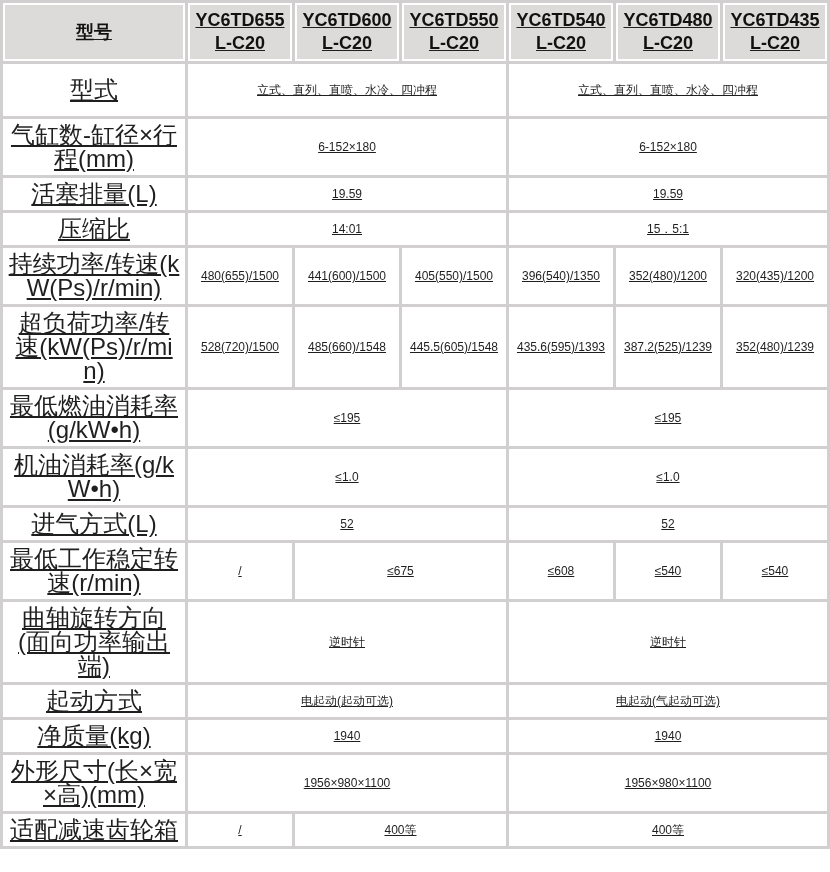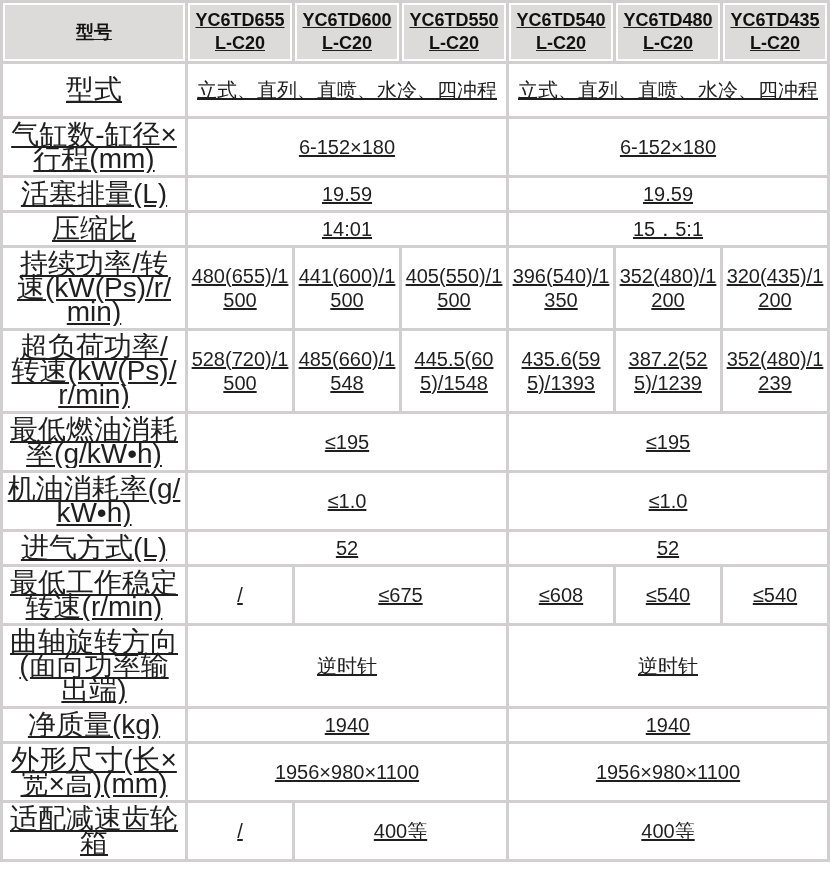--- a/index.html
+++ b/index.html
@@ -33,27 +33,27 @@
   thead th{
     background:var(--header-fill);
     font-weight:bold;
     font-size:18px;
     line-height:23px;
     color:#111111;
     padding:4px 1px;
   }
   td.label{
     background:var(--cell-bg);
-    font-size:28px;
+    font-size:24px;
     line-height:24px;
     padding:2px 2px;
   }
   td.value{
     background:var(--cell-bg);
-    font-size:20px;
+    font-size:12px;
     line-height:24px;
     padding:2px 1px;
   }
   
   tbody tr:first-child td{padding-top:12px;padding-bottom:12px;}
 </style>
 </head>
 <body>
 
 <table class="spec">
@@ -138,20 +138,25 @@
         <td class="value" colspan="1">≤608</td>
         <td class="value" colspan="1">≤540</td>
         <td class="value" colspan="1">≤540</td>
       </tr>
       <tr>
         <td class="label">曲轴旋转方向(面向功率输出端)</td>
         <td class="value" colspan="3">逆时针</td>
         <td class="value" colspan="3">逆时针</td>
       </tr>
       <tr>
+        <td class="label">起动方式</td>
+        <td class="value" colspan="3">电起动(起动可选)</td>
+        <td class="value" colspan="3">电起动(气起动可选)</td>
+      </tr>
+      <tr>
         <td class="label">净质量(kg)</td>
         <td class="value" colspan="3">1940</td>
         <td class="value" colspan="3">1940</td>
       </tr>
       <tr>
         <td class="label">外形尺寸(长×宽×高)(mm)</td>
         <td class="value" colspan="3">1956×980×1100</td>
         <td class="value" colspan="3">1956×980×1100</td>
       </tr>
       <tr>

